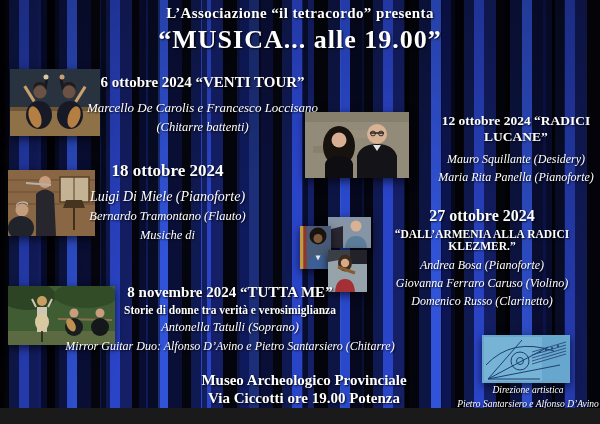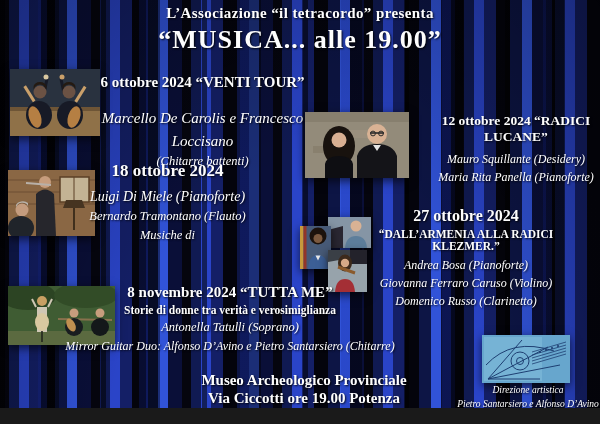--- a/index.html
+++ b/index.html
@@ -57,21 +57,21 @@
       <path d="M23.5 22 a6.5 6.5 0 0 1 13 0 l0 -4 a6.5 5 0 0 0 -13 0 z" fill="#241a12"></path>
       <circle cx="59" cy="23" r="6.5" fill="#6b5244"></circle>
       <path d="M52.5 22 a6.5 6.5 0 0 1 13 0 l0 -4 a6.5 5 0 0 0 -13 0 z" fill="#241a12"></path>
       <ellipse cx="25" cy="48" rx="6" ry="11" fill="#b57f43" transform="rotate(-18 25 48)"></ellipse>
       <ellipse cx="64" cy="48" rx="6" ry="11" fill="#b57f43" transform="rotate(18 64 48)"></ellipse>
     </svg>
   </div>
 
   <div class="ev" style="left:80px;top:74px;width:245px;">
     <div class="heading" style="font-size:15px;">6 ottobre 2024 “VENTI TOUR”</div>
-    <div class="script" style="font-size:15px;margin-top:16px;">Marcello De Carolis e Francesco Loccisano</div>
+    <div class="script" style="font-size:13px;margin-top:7px;">Marcello De Carolis e Francesco Loccisano</div>
     <div class="script" style="font-size:12.5px;">(Chitarre battenti)</div>
   </div>
 
   <div class="photo" style="left:305px;top:112px;">
     <svg width="104" height="66" viewBox="0 0 104 66">
       <rect width="104" height="66" fill="#938b7a"></rect>
       <rect x="0" y="0" width="104" height="10" fill="#877f6e"></rect>
       <rect x="44" y="18" width="18" height="8" fill="#9c927f" opacity="0.7"></rect>
       <rect x="8" y="34" width="14" height="7" fill="#857c69" opacity="0.7"></rect>
       <ellipse cx="34" cy="34" rx="16" ry="20" fill="#18120e"></ellipse>
@@ -142,21 +142,21 @@
       <rect width="39" height="42" fill="#97a3ab"></rect>
       <rect x="20" y="0" width="19" height="14" fill="#23222b"></rect>
       <path d="M0 0 h22 v8 l-22 4 z" fill="#3a3f46"></path>
       <ellipse cx="17" cy="13" rx="7" ry="8.5" fill="#3c2a1c"></ellipse>
       <circle cx="17" cy="13" r="4.2" fill="#d6a987"></circle>
       <line x1="10" y1="17" x2="27" y2="23" stroke="#8a5a2c" stroke-width="3"></line>
       <path d="M7 42 q1 -13 10 -13 q9 0 10 13 z" fill="#a42f35"></path>
     </svg>
   </div>
 
-  <div class="ev" style="left:354px;top:207px;width:224px;">
+  <div class="ev" style="left:370px;top:207px;width:224px;">
     <div class="heading" style="font-size:16px;">27 ottobre 2024</div>
     <div class="heading sub" style="font-size:11.5px;margin-top:3px;">“DALL’ARMENIA  ALLA RADICI KLEZMER.”</div>
     <div class="script" style="font-size:12px;margin-top:4px;">Andrea Bosa (Pianoforte)</div>
     <div class="script" style="font-size:12px;">Giovanna Ferraro Caruso (Violino)</div>
     <div class="script" style="font-size:12px;">Domenico Russo (Clarinetto)</div>
   </div>
 
   <div class="photo" style="left:8px;top:286px;">
     <svg width="107" height="59" viewBox="0 0 107 59">
       <rect width="107" height="59" fill="#3f5c33"></rect>

